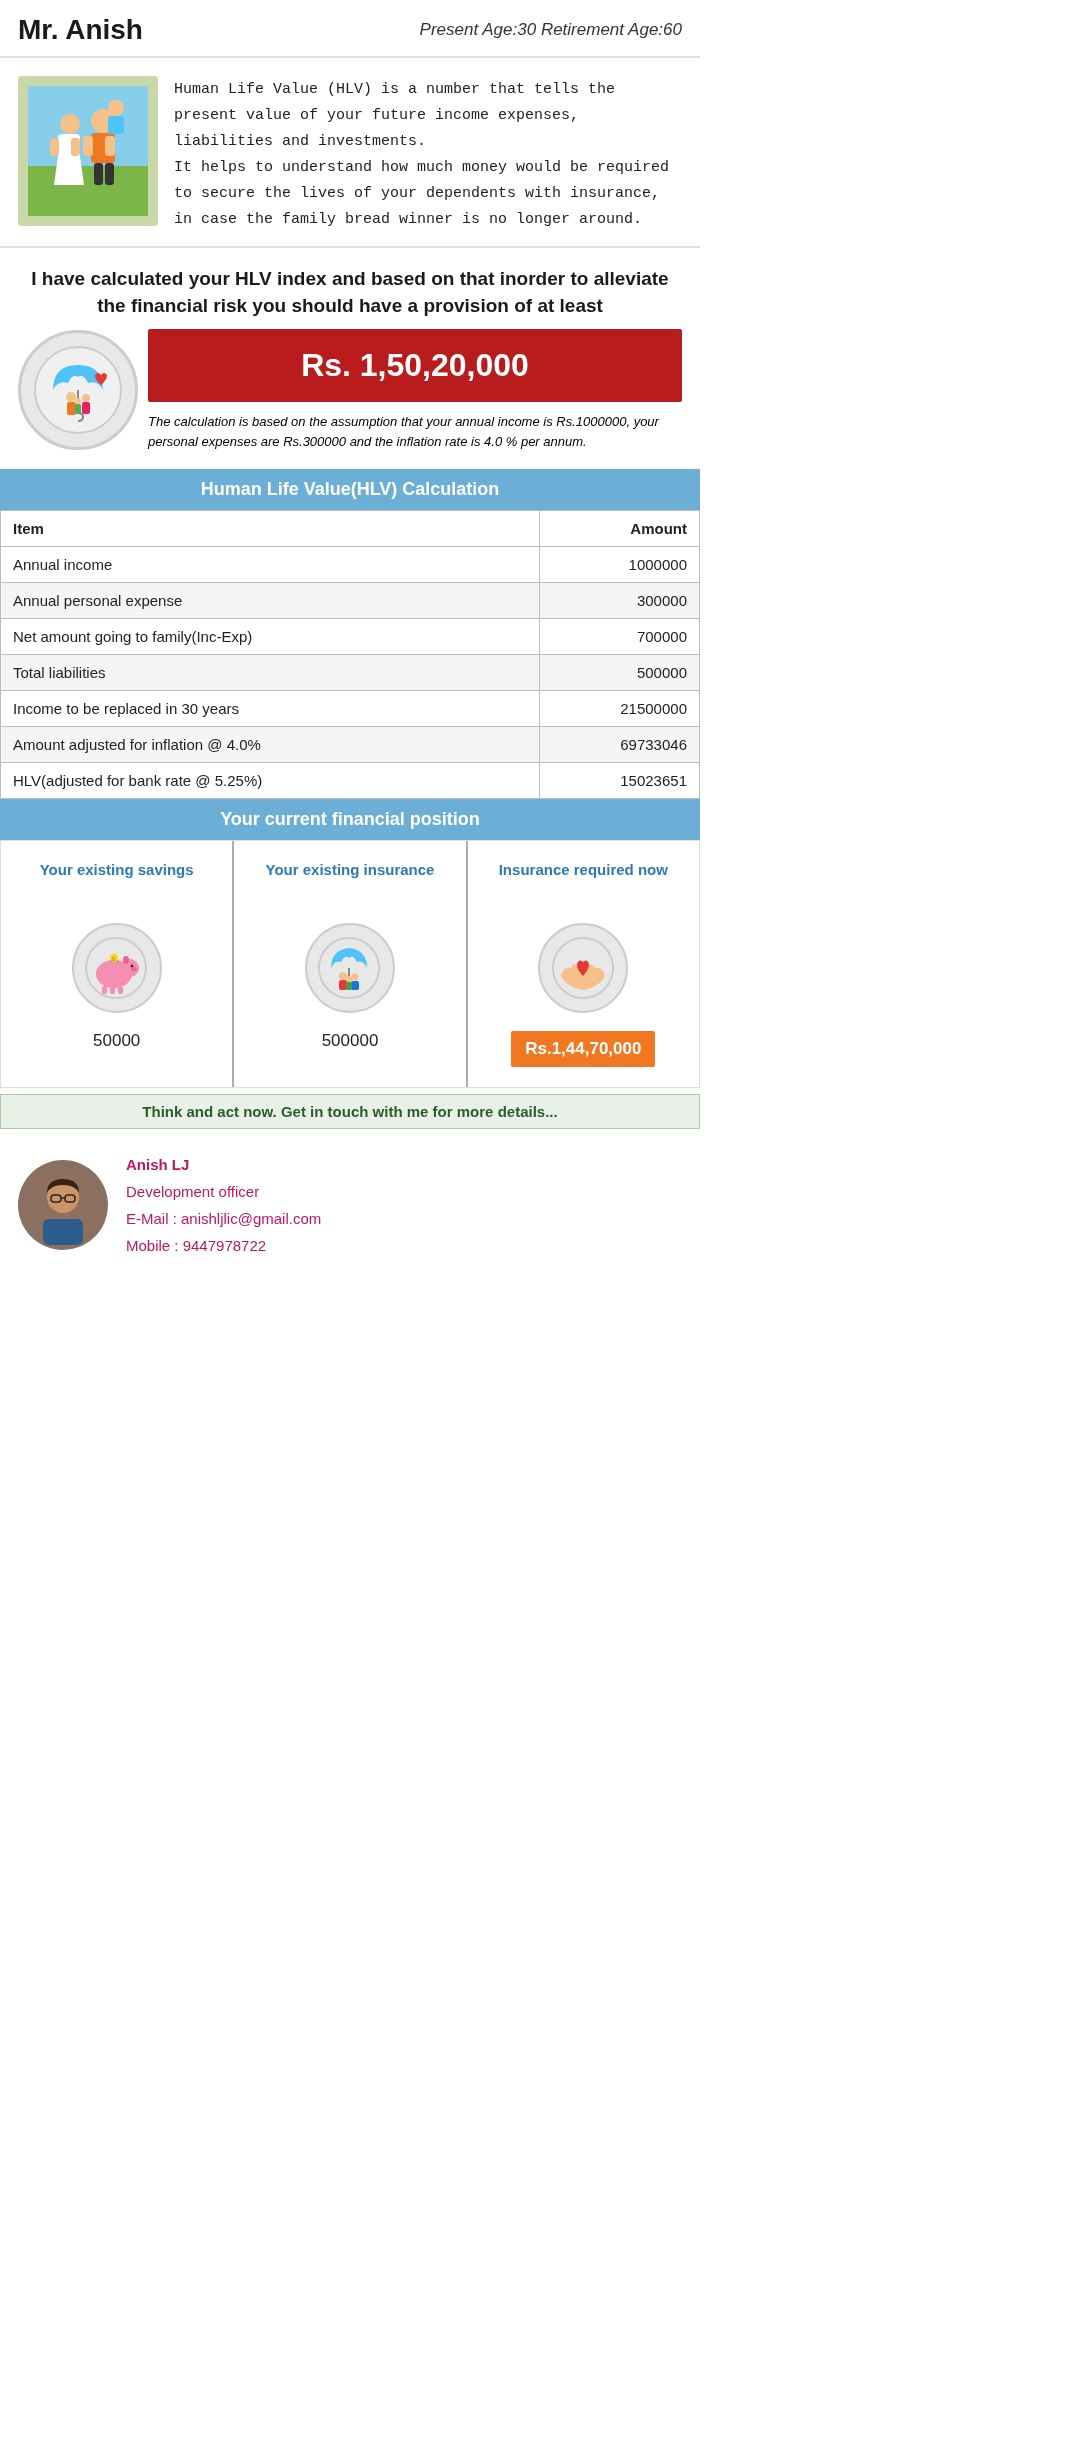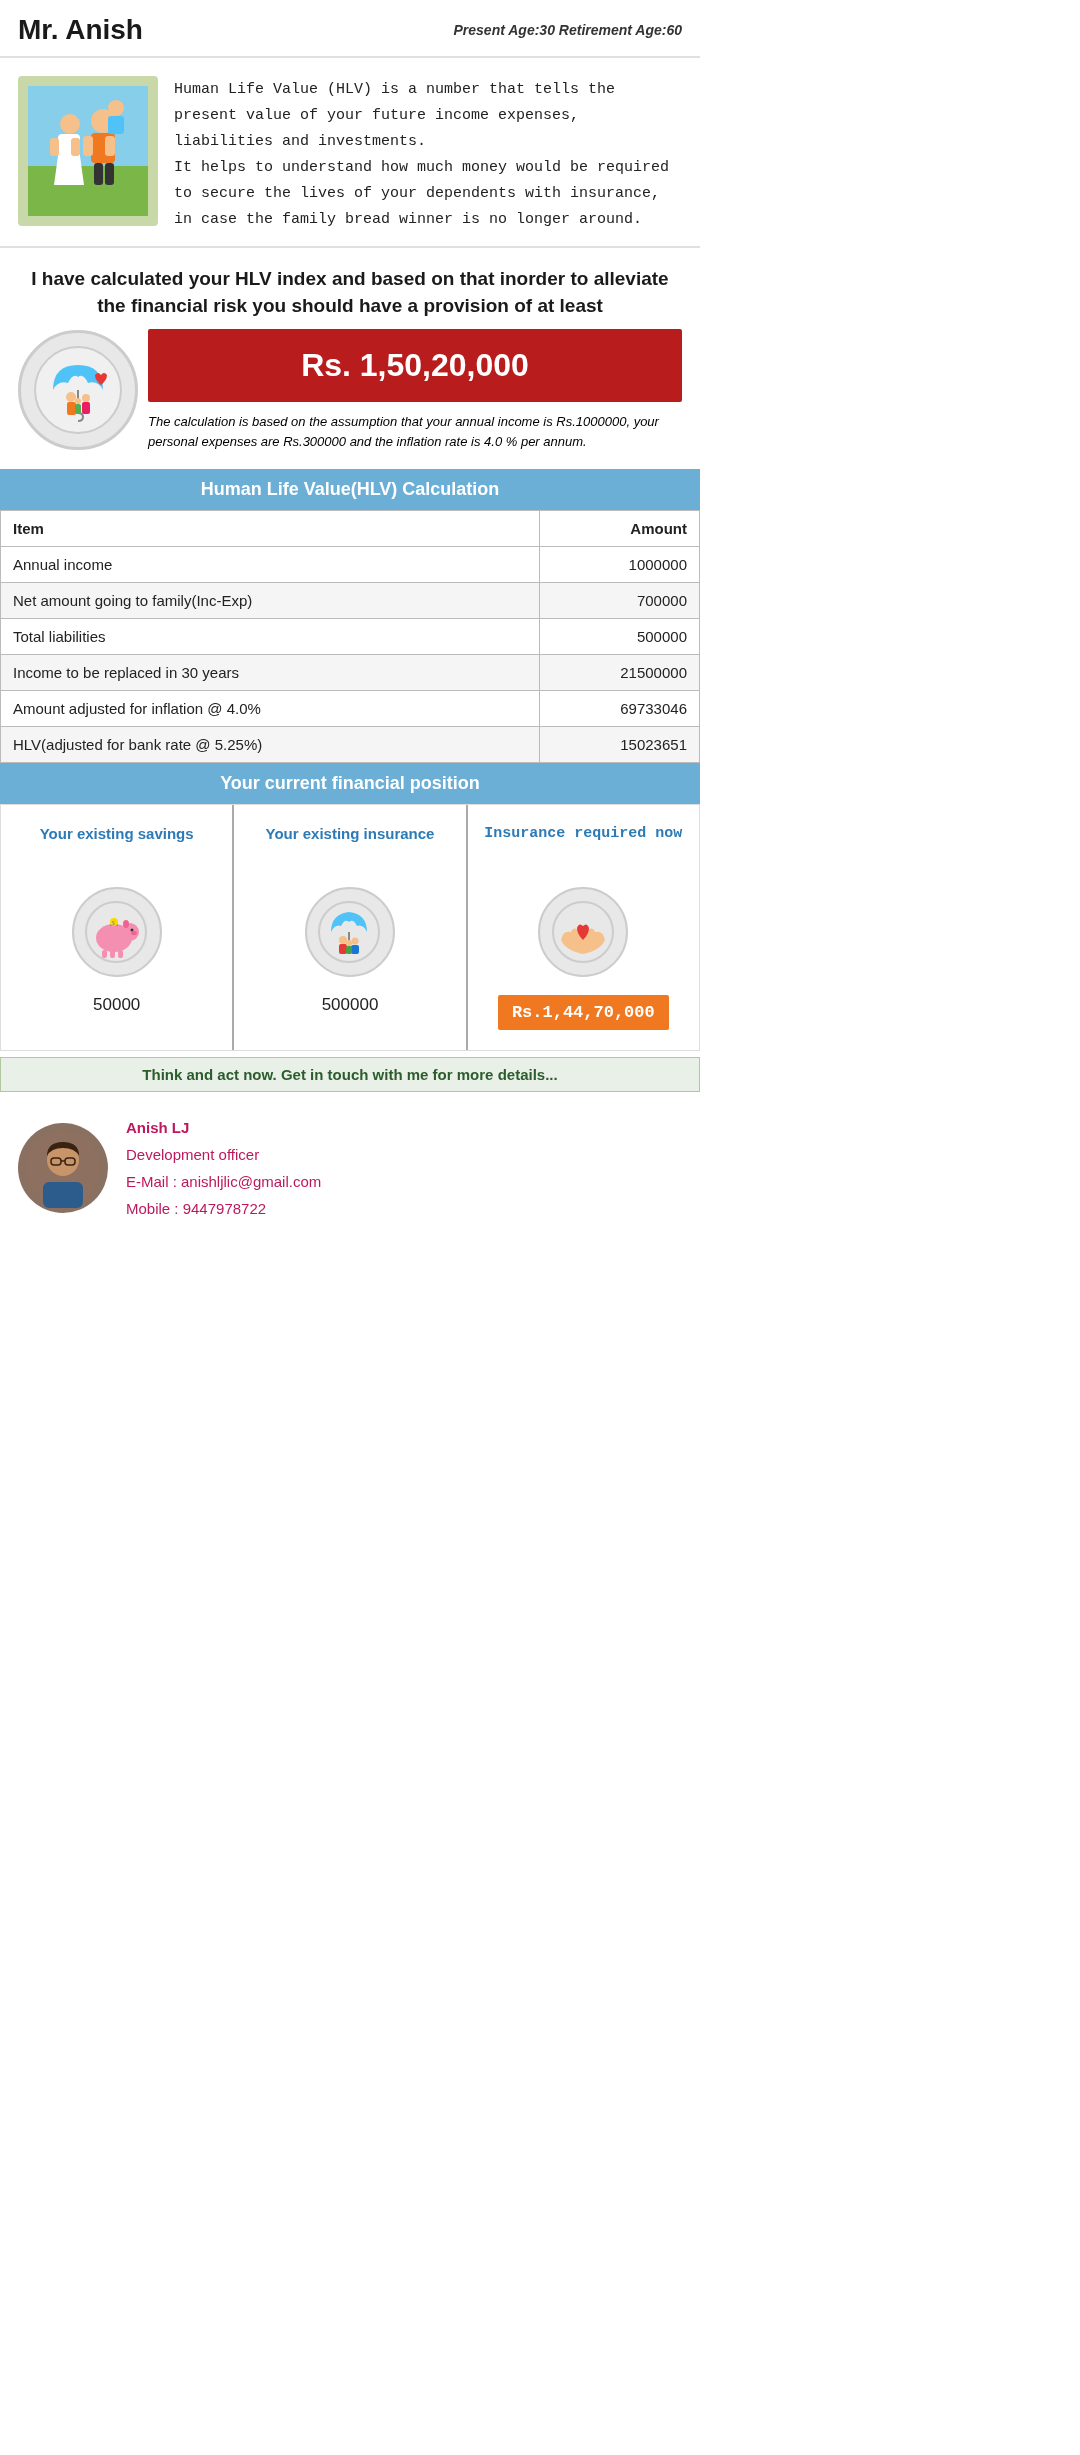--- a/index.html
+++ b/index.html
@@ -17,24 +17,23 @@
       align-items: center;
       padding: 14px 18px 10px 18px;
       border-bottom: 2px solid #e0e0e0;
     }
     .header-name {
       font-size: 28px;
       font-weight: bold;
       color: #1a1a1a;
     }
     .header-age {
-      font-size: 14px;
+      font-size: 17px;
       font-style: italic;
       color: #333;
-      font-weight: bold;
     }
 
     
     .intro-section {
       display: flex;
       gap: 16px;
       padding: 18px 18px 14px 18px;
       border-bottom: 2px solid #e0e0e0;
     }
     .intro-image {
@@ -159,21 +158,20 @@
       flex: 1;
       display: flex;
       flex-direction: column;
       align-items: center;
       padding: 20px 10px 20px 10px;
       border-right: 2px solid #aaa;
       text-align: center;
     }
     .fin-col:last-child {
       border-right: none;
-      font-family: Liberation Mono, monospace;
     }
     .fin-col-title {
       font-size: 15px;
       font-weight: bold;
       color: #2c7bb6;
       margin-bottom: 18px;
       min-height: 44px;
     }
     .fin-icon-circle {
       width: 90px;
@@ -325,20 +323,24 @@
       <th>Item</th>
       <th>Amount</th>
     </tr>
   </thead>
   <tbody id="table-body">
       <tr>
         <td>Annual income</td>
         <td>1000000</td>
       </tr>
       <tr>
+        <td>Annual personal expense</td>
+        <td>300000</td>
+      </tr>
+      <tr>
         <td>Net amount going to family(Inc-Exp)</td>
         <td>700000</td>
       </tr>
       <tr>
         <td>Total liabilities</td>
         <td>500000</td>
       </tr>
       <tr>
         <td>Income to be replaced in 30 years</td>
         <td>21500000</td>

